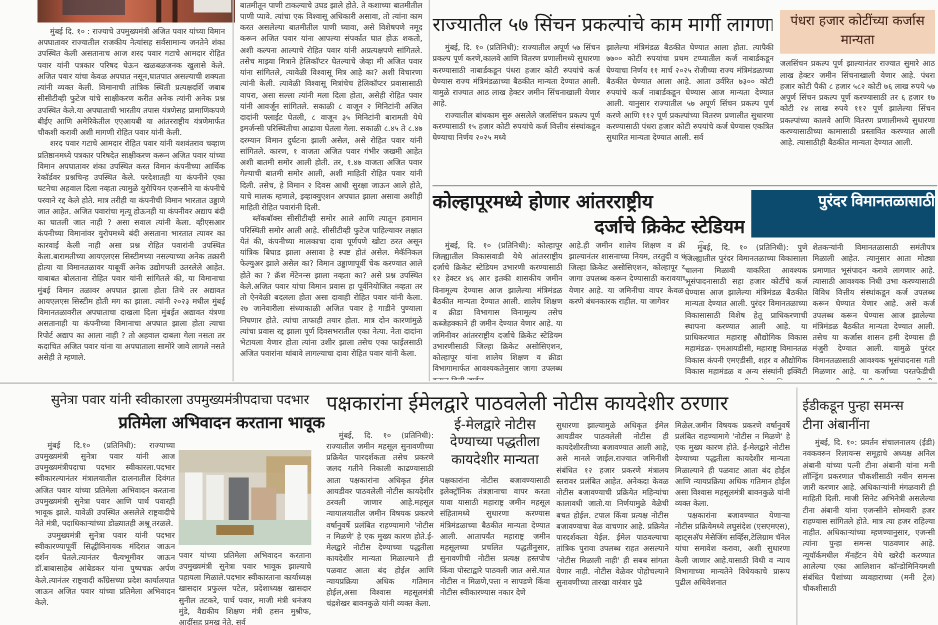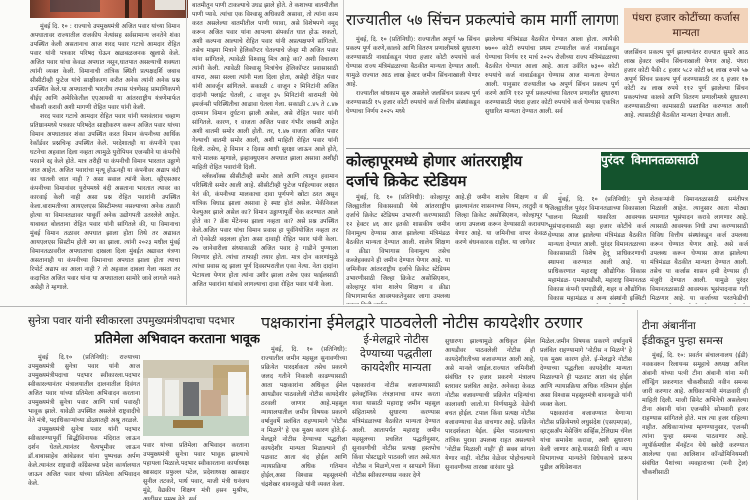--- a/index.html
+++ b/index.html
@@ -50,45 +50,45 @@
 <div class="abs txt" style="left:485px; top:34px; width:134px; height:112px;">
   <p style="text-indent:0">झालेल्या मंत्रिमंडळ बैठकीत घेण्यात आला होता. त्यापैकी ७७०० कोटी रुपयांचा प्रथम टप्प्यातील कर्ज नाबार्डकडून घेण्याचा निर्णय ११ मार्च २०२५ रोजीच्या राज्य मंत्रिमंडळाच्या बैठकीत घेण्यात आला आहे. आता उर्वरित ७३०० कोटी रुपयांचे कर्ज नाबार्डकडून घेण्यास आज मान्यता देण्यात आली. यानुसार राज्यातील ५७ अपूर्ण सिंचन प्रकल्प पूर्ण करणे आणि ११२ पूर्ण प्रकल्पांच्या वितरण प्रणालीत सुधारणा करण्यासाठी पंधरा हजार कोटी रुपयांचे कर्ज घेण्यास एकत्रित सुधारित मान्यता देण्यात आली. सर्व</p>
 </div>
 <div class="abs txt" style="left:624px; top:47px; width:124px; height:99px;">
   <p style="text-indent:0">जलसिंचन प्रकल्प पूर्ण झाल्यानंतर राज्यात सुमारे आठ लाख हेक्टर जमीन सिंचनाखाली येणार आहे. पंधरा हजार कोटी पैकी ८ हजार ५८२ कोटी ७६ लाख रुपये ५७ अपूर्ण सिंचन प्रकल्प पूर्ण करण्यासाठी तर ६ हजार १७ कोटी २४ लाख रुपये ११२ पूर्ण झालेल्या सिंचन प्रकल्पांच्या कालवे आणि वितरण प्रणालीमध्ये सुधारणा करण्यासाठीच्या कामासाठी प्रस्तावित करण्यात आली आहे. त्यासाठीही बैठकीत मान्यता देण्यात आली.</p>
 </div>
 
 <div class="rule-h" style="left:346px; top:148px; width:404px;"></div>
 
 <div class="abs hl" style="left:346px; top:152px; width:250px; font-size:15px; line-height:18px; font-weight:bold;">कोल्हापूरमध्ये होणार आंतरराष्ट्रीय</div>
-<div class="abs hl" style="left:346px; top:172px; width:250px; text-align:left; font-size:15px; line-height:18px; font-weight:bold;">दर्जाचे क्रिकेट स्टेडियम</div>
+<div class="abs hl" style="left:346px; top:172px; width:250px; text-align:right; font-size:15px; line-height:18px; font-weight:bold;">दर्जाचे क्रिकेट स्टेडियम</div>
 
 <div class="abs txt" style="left:346px; top:192px; width:104px; height:112px;">
   <p>मुंबई, दि. १० (प्रतिनिधी): कोल्हापूर जिल्ह्यातील विकासवाडी येथे आंतरराष्ट्रीय दर्जाचे क्रिकेट स्टेडियम उभारणी करण्यासाठी १२ हेक्टर ४६ आर इतकी शासकीय जमीन विनामूल्य देण्यास आज झालेल्या मंत्रिमंडळ बैठकीत मान्यता देण्यात आली. शालेय शिक्षण व क्रीडा विभागास विनामूल्य तसेच कब्जेहक्काने ही जमीन देण्यात येणार आहे. या जमिनीवर आंतरराष्ट्रीय दर्जाचे क्रिकेट स्टेडियम उभारणीसाठी जिल्हा क्रिकेट असोसिएशन, कोल्हापूर यांना शालेय शिक्षण व क्रीडा विभागामार्फत आवश्यकतेनुसार जागा उपलब्ध करून दिली जाईल.</p>
 </div>
 <div class="abs txt" style="left:455px; top:192px; width:140px; height:112px;">
   <p style="text-indent:0">आहे.ही जमीन शालेय शिक्षण व क्रीडा विभागास प्राप्त झाल्यानंतर शासनाच्या नियम, तरतुदी व धोरणांचा विचार करून जिल्हा क्रिकेट असोसिएशन, कोल्हापूर यांना आवश्यकतेनुसार जागा उपलब्ध करून देण्यासाठी करावयाची कार्यवाही करण्यात येणार आहे. या जमिनीचा वापर केवळ मंजूर कारणासाठीच करणे बंधनकारक राहील. या जागेवर</p>
 </div>
 
-<div class="abs" style="left:601px; top:152px; width:147px; height:38px; background:#14532d; color:#ffffff; text-align:left; font-family:Liberation Mono, monospace; font-weight:bold; overflow:hidden;">
+<div class="abs" style="left:601px; top:152px; width:147px; height:38px; background:#0c4a6e; color:#ffffff; text-align:right; font-family:Liberation Sans, sans-serif; font-weight:bold; overflow:hidden;">
   <div style="font-size:12px; line-height:18px; white-space:nowrap;">पुरंदर विमानतळासाठी</div>
 </div>
 
 <div class="abs txt" style="left:601px; top:193px; width:0; height:0;"></div>
 
 <div class="abs txt" style="left:548px; top:194px; width:98px; height:110px; background:#fbfbf9;">
   <p>मुंबई, दि. १० (प्रतिनिधी): पुणे जिल्ह्यातील पुरंदर विमानतळाच्या विकासाला चालना मिळावी याकरिता आवश्यक भूसंपादनासाठी सहा हजार कोटींचे कर्ज घेण्यास आज झालेल्या मंत्रिमंडळ बैठकीत मान्यता देण्यात आली. पुरंदर विमानतळाच्या विकासासाठी विशेष हेतू प्राधिकरणाची स्थापना करण्यात आली आहे. या प्राधिकरणात महाराष्ट्र औद्योगिक विकास महामंडळ- एमआयडीसी, महाराष्ट्र विमानतळ विकास कंपनी एमएडीसी, शहर व औद्योगिक विकास महामंडळ व अन्य संस्थांनी इक्विटी स्थापन करण्यात आली आहे. प्राधिकरणाला सध्याचे ६ टक्के</p>
 </div>
 <div class="abs txt" style="left:650px; top:194px; width:98px; height:110px;">
   <p style="text-indent:0">शेतकऱ्यांनी विमानतळासाठी समंतीपत्र मिळाली आहेत. त्यानुसार आता मोठ्या प्रमाणात भूसंपादन करावे लागणार आहे. त्यासाठी आवश्यक निधी उभा करण्यासाठी विविध वित्तीय संस्थांकडून कर्ज उपलब्ध करून घेण्यात येणार आहे. असे कर्ज उपलब्ध करून घेण्यास आज झालेल्या मंत्रिमंडळ बैठकीत मान्यता देण्यात आली. तसेच या कर्जास शासन हमी देण्यास ही मंजुरी देण्यात आली. यामुळे पुरंदर विमानतळासाठी आवश्यक भूसंपादनास गती मिळणार आहे. या कर्जाच्या परतफेडीची जबाबदारी एसपीव्हीमधील सहभागीदारी, त्यांच्यातील भागीदारीनुसार राहणार आहे.</p>
 </div>
 
 <div class="rule-h" style="left:0; top:306px; width:750px; background:#b5b5b5;"></div>
 
-<div class="abs hl" style="left:28px; top:312px; width:232px; font-size:10.5px; line-height:16px; ">सुनेत्रा पवार यांनी स्वीकारला उपमुख्यमंत्रीपदाचा पदभार</div>
+<div class="abs hl" style="left:28px; top:312px; width:232px; font-size:10.5px; line-height:16px; text-align:center;">सुनेत्रा पवार यांनी स्वीकारला उपमुख्यमंत्रीपदाचा पदभार</div>
 <div class="abs hl" style="left:28px; top:330px; width:232px; font-size:13px; line-height:18px; text-align:right; font-weight:bold;">प्रतिमेला अभिवादन करताना भावूक</div>
 
 <div class="abs txt" style="left:28px; top:352px; width:112px; height:148px;">
   <p>मुंबई दि.१० (प्रतिनिधी): राज्याच्या उपमुख्यमंत्री सुनेत्रा पवार यांनी आज उपमुख्यमंत्रीपदाचा पदभार स्वीकारला.पदभार स्वीकारल्यानंतर मंत्रालयातील दालनातील दिवंगत अजित पवार यांच्या प्रतिमेला अभिवादन करताना उपमुख्यमंत्री सुनेत्रा पवार आणि पार्थ पवारही भावूक झाले. यावेळी उपस्थित असलेले राष्ट्रवादीचे नेते मंत्री, पदाधिकाऱ्यांच्या डोळ्यातही अश्रू तरळले.</p>
   <p>उपमुख्यमंत्री सुनेत्रा पवार यांनी पदभार स्वीकारण्यापूर्वी सिद्धीविनायक मंदिरात जाऊन दर्शन घेतले.त्यानंतर चैत्यभूमीवर जाऊन डॉ.बाबासाहेब आंबेडकर यांना पुष्पचक्र अर्पण केले.त्यानंतर राष्ट्रवादी काँग्रेसच्या प्रदेश कार्यालयात जाऊन अजित पवार यांच्या प्रतिमेला अभिवादन केले.</p>
 </div>
 
 <div class="photo" style="left:143px; top:360px; width:106px; height:76px; background:#d9d4c7;">
   <div class="abs" style="left:0;top:0;width:106px;height:18px;background:#cfc8b4"></div>
   <div class="abs" style="left:70px;top:5px;width:36px;height:30px;background:#b99a62;opacity:.7"></div>
@@ -124,18 +124,18 @@
   <p style="text-indent:0">सुधारणा झाल्यामुळे अधिकृत ईमेल आयडीवर पाठवलेली नोटीस ही कायदेशीरतीच्या बजावण्यात आली आहे, असे मानले जाईल.राज्यात जमिनीशी संबंधित १२ हजार प्रकरणे मंत्रालय स्तरावर प्रलंबित आहेत. अनेकदा केवळ नोटीस बजावण्याची प्रक्रियेत महिन्यांचा कालावधी जातो.या निर्णयामुळे वेळेची बचत होईल. टपाल किंवा प्रत्यक्ष नोटीस बजावण्याचा वेळ वाचणार आहे. प्रक्रियेत पारदर्शकता येईल. ईमेल पाठवल्याचा तांत्रिक पुरावा उपलब्ध राहत असल्याने 'नोटीस मिळाली नाही' ही सबब सांगता येणार नाही. नोटीस वेळेवर पोहोचल्याने सुनावणीच्या तारखा वारंवार पुढे</p>
 </div>
 <div class="abs txt" style="left:540px; top:336px; width:92px; height:164px;">
   <p style="text-indent:0">मिळेल.जमीन विषयक प्रकरणे वर्षानुवर्षे प्रलंबित राहण्यामागे 'नोटीस न मिळणे' हे एक मुख्य कारण होते. ई-मेलद्वारे नोटीस देण्याच्या पद्धतीला कायदेशीर मान्यता मिळाल्याने ही पळवाट आता बंद होईल आणि न्यायप्रक्रिया अधिक गतिमान होईल असा विश्वास महसूलमंत्री बावनकुळे यांनी व्यक्त केला.</p>
   <p>पक्षकारांना बजावण्यात येणाऱ्या नोटीस प्रक्रियेमध्ये लघुसंदेश (एसएमएस), व्हाट्सअ‍ॅप मेसेजिंग सर्व्हिस,टेलिग्राम चॅनेल यांचा समावेश करावा, अशी सुधारणा केली जाणार आहे.यासाठी विधी व न्याय विभागाच्या मान्यतेने विधेयकाचे प्रारूप पुढील अधिवेशनात</p>
 </div>
 
 <div class="rule-v" style="left:637px; top:310px; height:190px;"></div>
 
 <div class="abs" style="left:642px; top:318px; width:108px; font-family:'DejaVu Serif',serif; font-size:10.5px; line-height:15px; color:#1a1a1a; white-space:nowrap; overflow:hidden;">
+  <div>ईडीकडून पुन्हा समन्स</div>
   <div>टीना अंबानींना</div>
-  <div>ईडीकडून पुन्हा समन्स</div>
 </div>
 <div class="abs txt" style="left:642px; top:350px; width:106px; height:150px;">
   <p>मुंबई, दि. १०: प्रवर्तन संचालनालय (ईडी) नवकवरुन रिलायन्स समूहाचे अध्यक्ष अनिल अंबानी यांच्या पत्नी टीना अंबानी यांना मनी लॉन्ड्रिंग प्रकरणात चौकशीसाठी नवीन समन्स जारी करणार आहे. अधिकाऱ्यांनी मंगळवारी ही माहिती दिली. माजी सिनेट अभिनेत्री असलेल्या टीना अंबानी यांना एजन्सीने सोमवारी हजर राहण्यास सांगितले होते. मात्र त्या हजर राहिल्या नाहीत. अधिकाऱ्यांच्या म्हणण्यानुसार, एजन्सी त्यांना पुन्हा समन्स पाठवणार आहे. न्यूयॉर्कमधील मॅनहॅटन येथे खरेदी करण्यात आलेल्या एका आलिशान कॉन्डोमिनियमशी संबंधित पैशांच्या व्यवहाराच्या (मनी ट्रेल) चौकशीसाठी</p>
 </div>
 
 </body></html>

